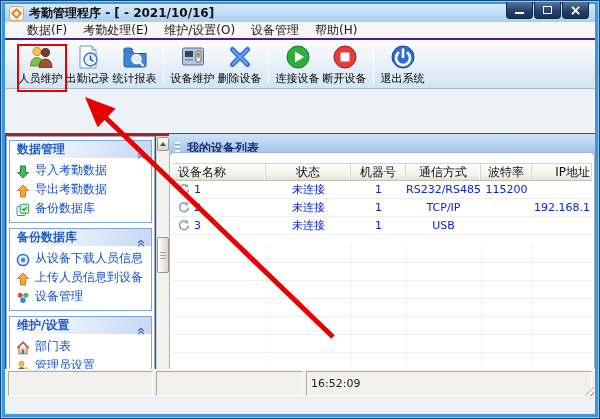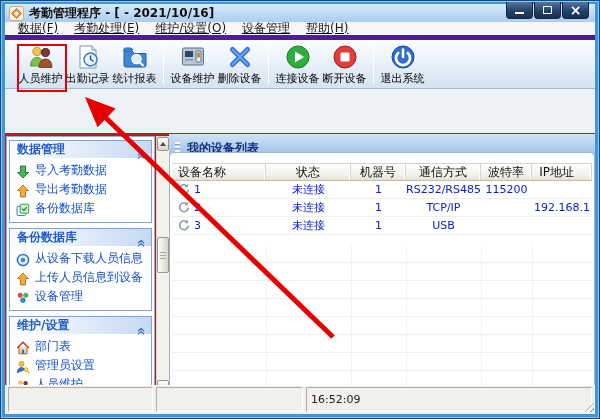--- a/index.html
+++ b/index.html
@@ -15,21 +15,21 @@
   .win-controls{ position:absolute; top:1px; right:10px; display:flex; gap:1px; }
   .wc-btn{ width:27px; height:17px; background:linear-gradient(#55759f,#223e66 60%,#1a3154);
     border:1px solid #102748; border-top:none; border-radius:0 0 4px 4px;
     color:#fff; display:flex; align-items:center; justify-content:center; }
   .wc-min-glyph{ width:9px; height:3px; border-bottom:2px solid #fff; margin-top:4px; }
   .wc-max-glyph{ width:9px; height:8px; border:1.5px solid #fff; }
   .wc-close-glyph{ font-size:14px; font-weight:bold; line-height:1; margin-top:-1px; }
   
   .client{ position:absolute; left:4px; right:4px; top:21px; bottom:4px; background:#edf2f7; }
   .menubar{ position:absolute; left:0; right:0; top:0; height:18px; background:#f6f6f6;
-    border-bottom:5px solid #4c1d95; display:flex; align-items:center; padding-left:5px;text-decoration:underline; }
+    border-bottom:2px solid #4c1d95; display:flex; align-items:center; padding-left:14px; }
   .menu-item{ font-size:12px; color:#1a1a1a; padding:1px 8px; white-space:nowrap; }
   .toolbar{ position:absolute; left:0; right:0; top:18px; height:49px;
     background:linear-gradient(#fcfdff,#e6eff8 55%,#d4e4f2);
     border-bottom:1px solid #a7bacb; display:flex; align-items:flex-end; padding:2px 0 2px 12px; }
   .tb-btn{ width:47px; height:44px; display:flex; flex-direction:column; align-items:center;
     justify-content:flex-end; gap:1px; }
   .tb-btn .ic{ width:26px; height:26px; }
   .tb-label{ font-size:11px; color:#000; white-space:nowrap; }
   .tb-sep{ width:1px; height:40px; background:#9eb2c4; border-right:1px solid #fff; margin:0 5px 2px; align-self:flex-end; }
   
@@ -67,32 +67,32 @@
   .main-title{ font-size:12px; font-weight:bold; color:#16307e; white-space:nowrap; }
   .main-panel{ position:absolute; left:0; top:18px; right:0; bottom:0; background:#fff;
     border:1px solid #a0b4c8; border-radius:5px 5px 0 0; overflow:hidden; }
   .dev-table{ position:absolute; left:2px; right:2px; top:10px; bottom:2px; }
   .thead,.trow{ display:grid; grid-template-columns:94px 85px 55px 75px 51px 1fr; }
   .thead{ height:18px; background:linear-gradient(#ffffff,#f2f1ea 70%,#e3e1d6);
     border-top:1px solid #d8d4cc; border-bottom:1px solid #c4c0b4; }
   .th{ display:flex; align-items:center; justify-content:center; font-size:12px; color:#101010;
     border-right:1px solid #d8d4c8; box-shadow:inset -1px 0 0 #fff; white-space:nowrap; overflow:hidden; }
   .th.left{ justify-content:flex-start; padding-left:6px; }
-  .th.right{ justify-content:flex-end; padding-right:17px; }
+  .th.right{ justify-content:flex-end; padding-right:1px; }
   .trow{ height:18px; }
   .td{ display:flex; align-items:center; justify-content:center; font-size:11px; color:#0a23cc;
     border-bottom:1px solid #efefef; white-space:nowrap; overflow:hidden; }
   .td.left{ justify-content:flex-start; gap:4px; padding-left:5px; }
   .td.right{ justify-content:flex-end; padding-right:2px; }
   .td .ic{ width:13px; height:13px; flex:none; }
   .filler{ position:absolute; left:0; right:0; top:82px; bottom:0;
     background:repeating-linear-gradient(to bottom, transparent 0 17px, #efefef 17px 18px); }
   .vline{ position:absolute; top:82px; bottom:0; width:1px; background:rgba(100,100,100,.08); }
   
-  .statusbar{ position:absolute; left:0; right:0; bottom:0; height:29px; background:#f1f0ec;
+  .statusbar{ position:absolute; left:0; right:0; bottom:16px; height:29px; background:#f1f0ec;
     border-top:1px solid #fff; display:flex; gap:3px; padding:1px 3px 2px; }
   .sb-panel{ border:1px solid; border-color:#b0aca4 #ffffff #ffffff #b0aca4; background:#f1f0ec;
     display:flex; align-items:center; font-size:11px; color:#202020; }
   .sb-p1{ width:145px; } .sb-p2{ width:147px; } .sb-p3{ flex:1; padding-left:4px; }
   .resize-grip{ position:absolute; right:1px; bottom:2px; width:12px; height:12px;
     background:repeating-linear-gradient(135deg, transparent 0 2px, #aaa69c 2px 3px, #fff 3px 4px);
     clip-path:polygon(100% 0, 100% 100%, 0 100%); }
   
   .red-box{ position:absolute; left:16px; top:43px; width:50px; height:48px;
     border:2px solid #e80000; z-index:60; pointer-events:none; }

